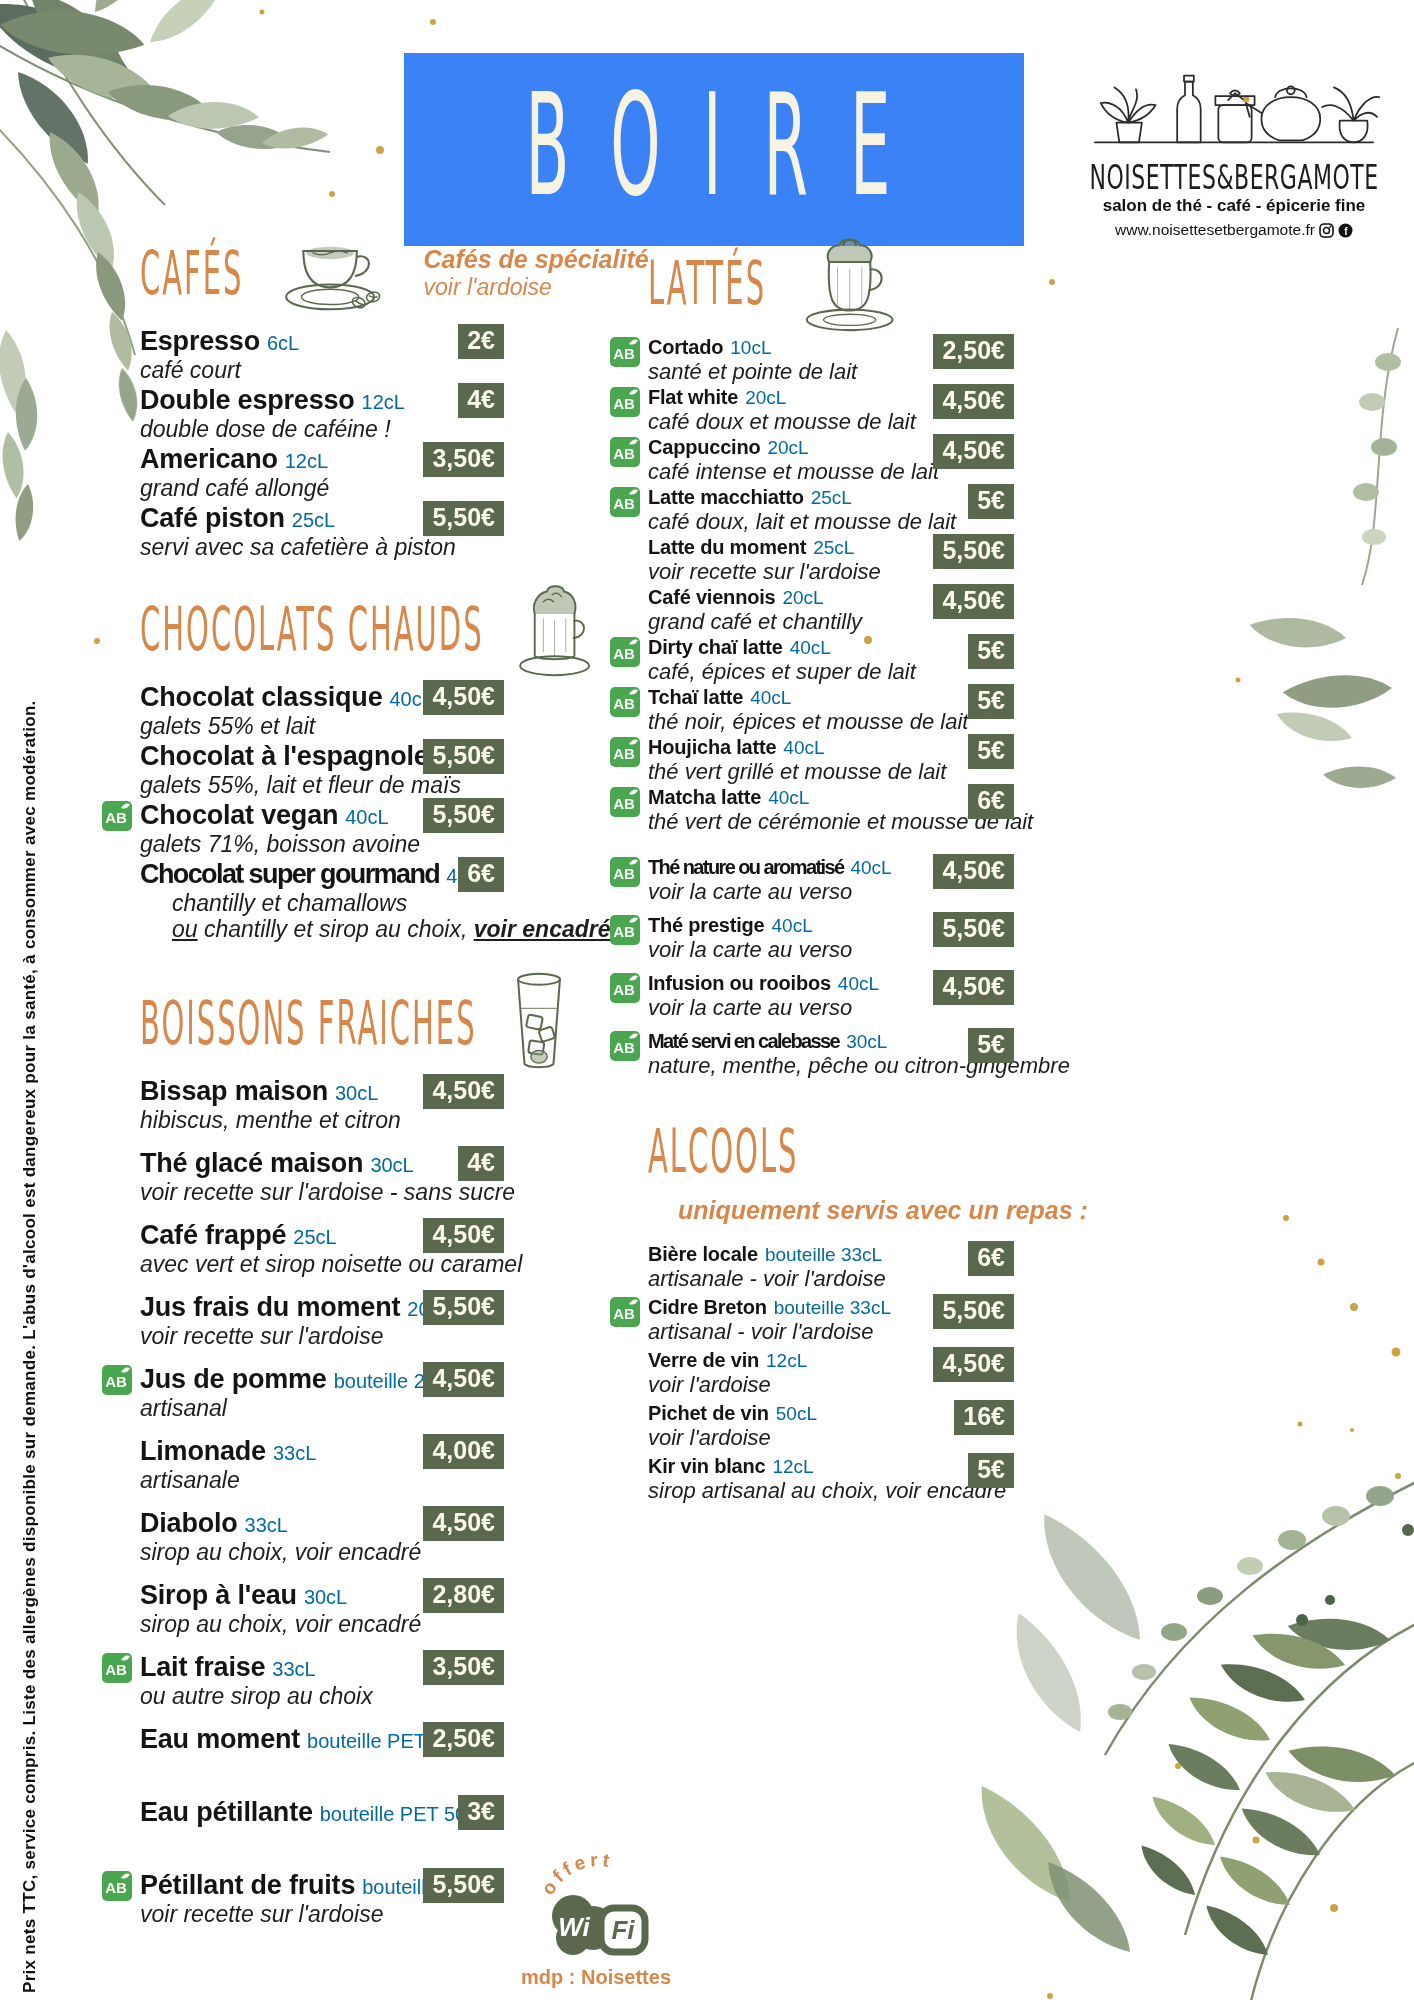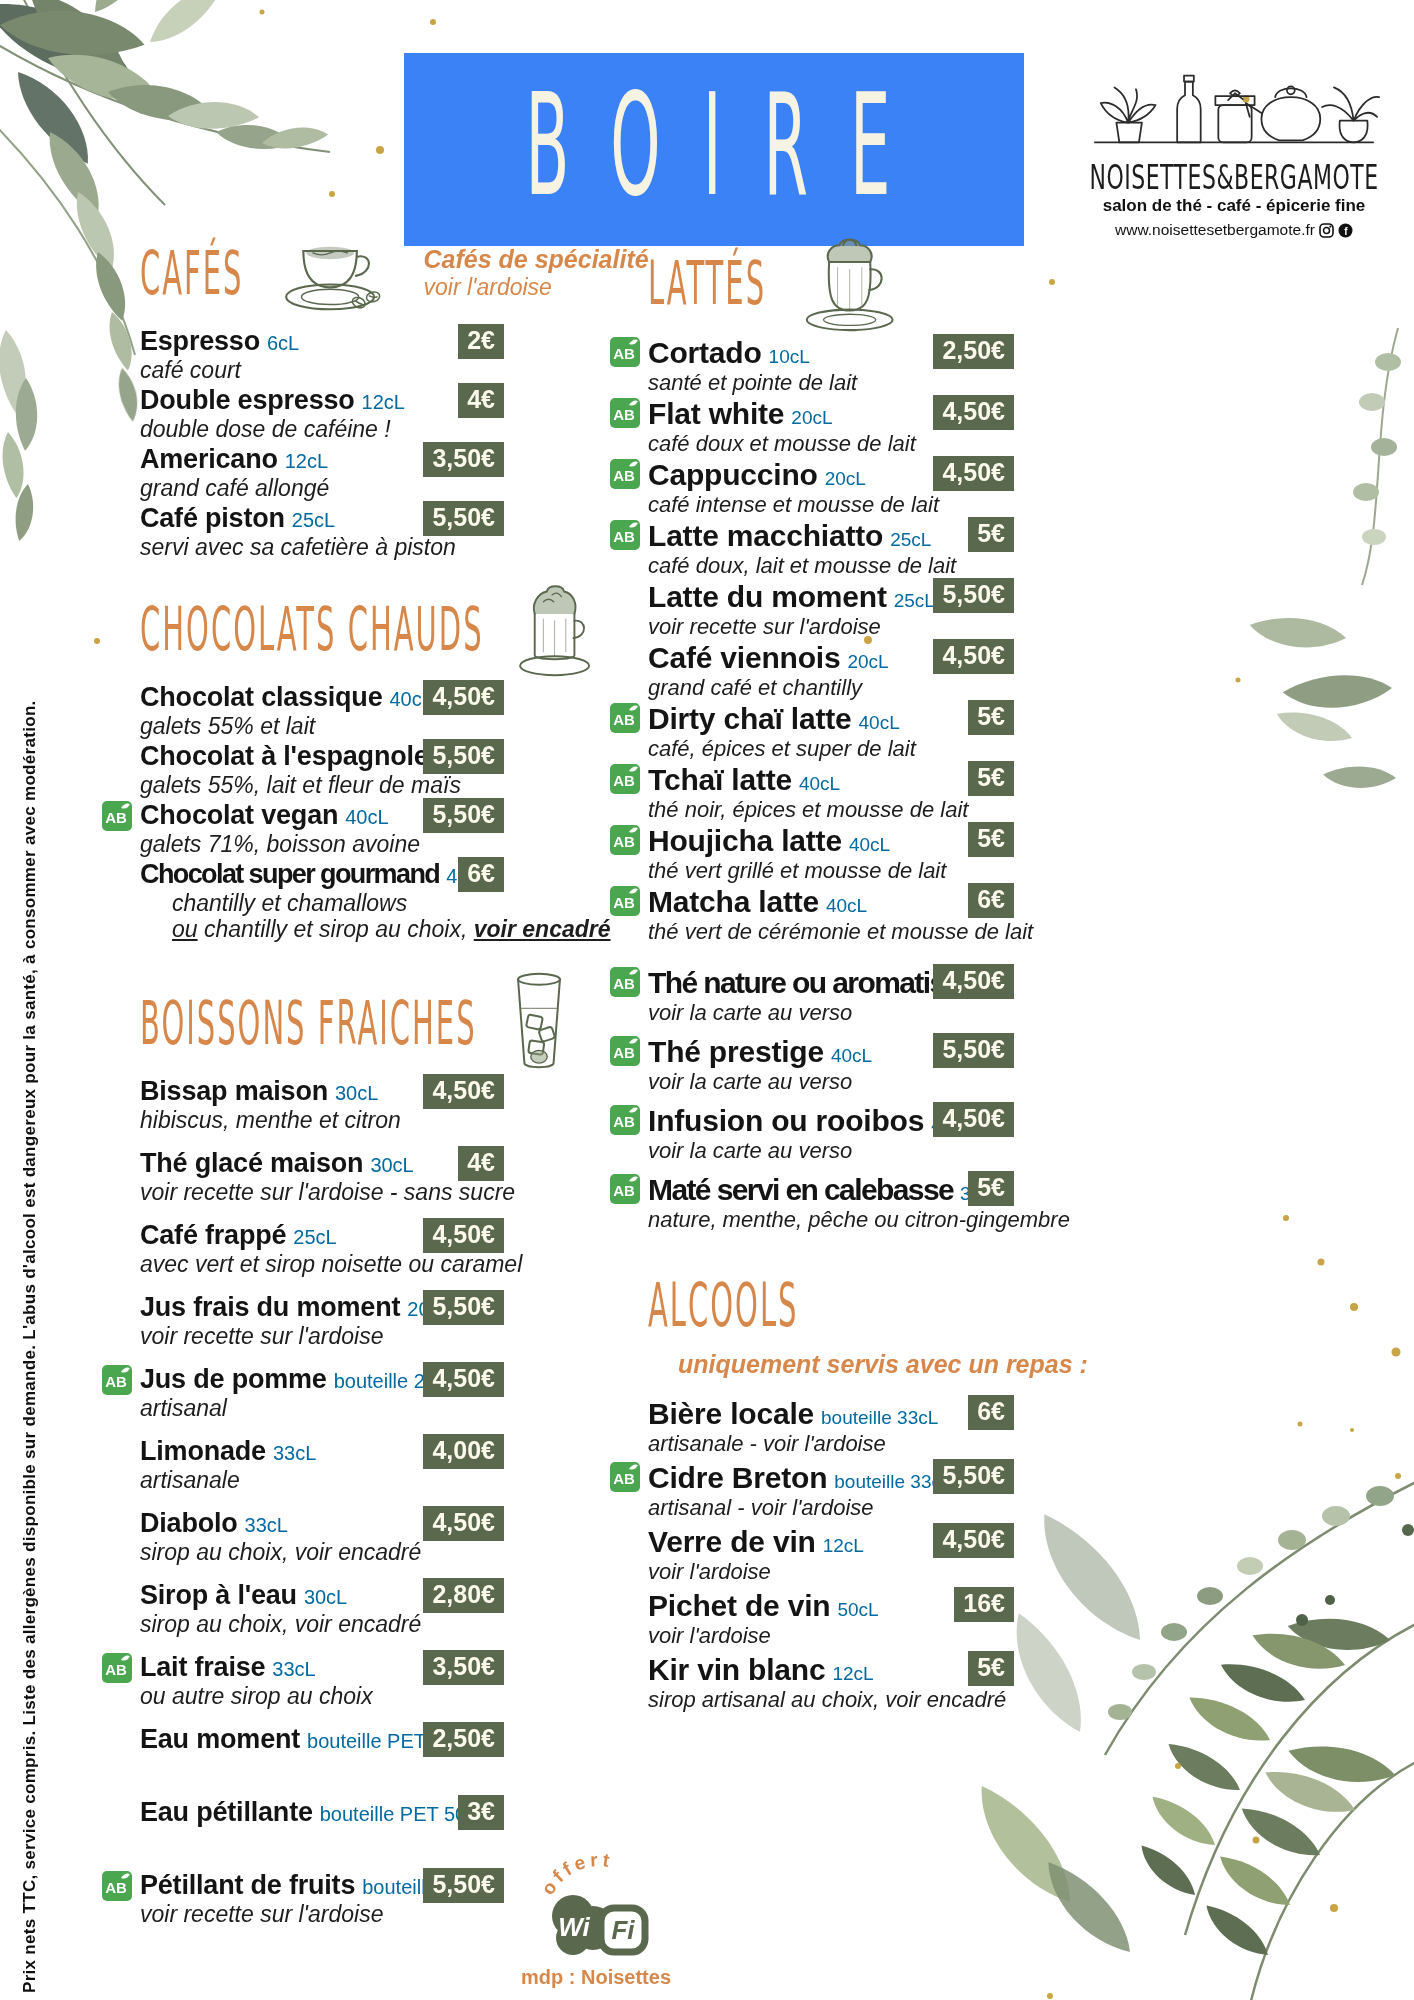--- a/index.html
+++ b/index.html
@@ -51,21 +51,21 @@
   .tight .nm{letter-spacing:-1.6px;}
   .sz{font-size:20px;color:#0369a1;margin-left:7px;font-weight:400;white-space:nowrap;}
   .price{position:absolute;right:0;top:-2px;background:#5a684d;color:#fbf8ec;font-weight:700;
          font-size:25px;padding:2px 9px 4px;white-space:nowrap;}
   .desc{font-style:italic;font-size:23px;line-height:26px;color:#1d1d1d;white-space:nowrap;margin-top:0px;}
   .desc.ind{margin-left:32px;}
   .desc u{text-decoration:underline;}
   .desc .bu{font-weight:700;text-decoration:underline;}
   .ab{position:absolute;left:-38px;top:1px;width:30px;height:30px;}
 
-  .colR .nm{font-size:30px;}
+  .colR .nm{font-size:20px;}
   .colR .sz{font-size:19px;}
   .colR .desc{font-size:22px;line-height:25px;}
 
   #items-boissons .item{margin-bottom:15px;}
   #items-boissons .item.gap{margin-bottom:42px;}
   #items-thes .item{margin-bottom:10px;}
   #items-alcools .item{margin-bottom:5px;}
 
   
   .wifi{position:absolute;left:516px;top:1838px;width:160px;text-align:center;}

